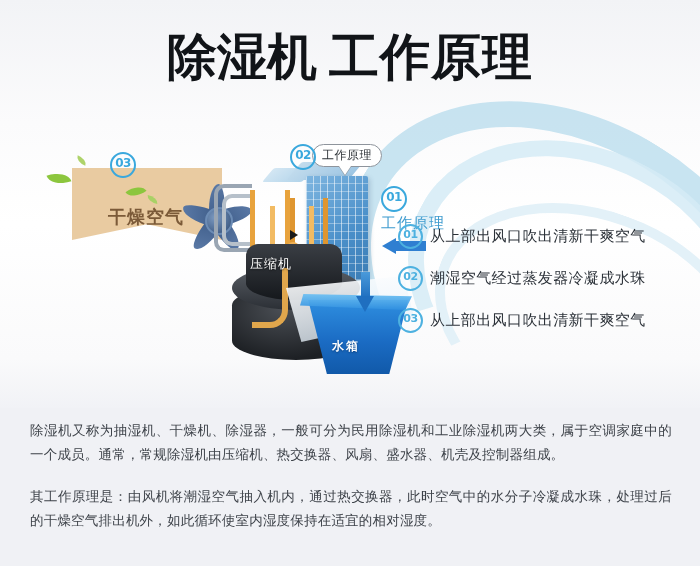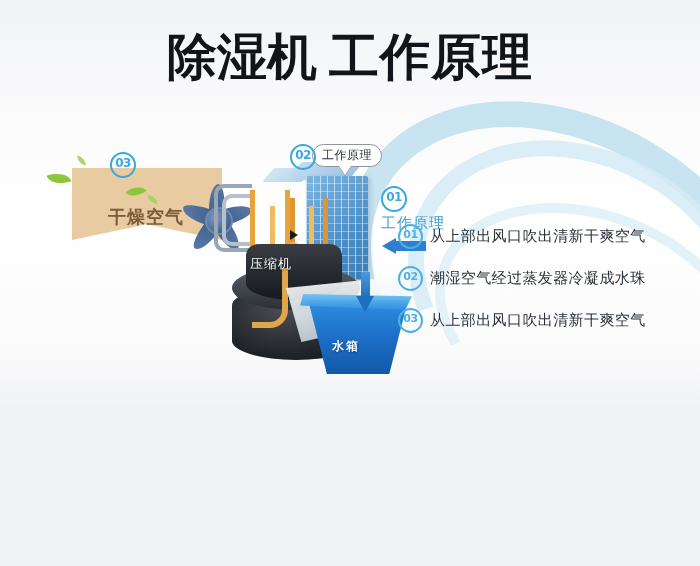--- a/index.html
+++ b/index.html
@@ -519,14 +519,18 @@
       </div>
       <div class="legend-row">
         <div class="legend-badge">03</div>
         <div class="legend-text">从上部出风口吹出清新干爽空气</div>
       </div>
     </div>
 
 
   </div>
 
+  <div class="body-copy">
+    <p>除湿机又称为抽湿机、干燥机、除湿器，一般可分为民用除湿机和工业除湿机两大类，属于空调家庭中的一个成员。通常，常规除湿机由压缩机、热交换器、风扇、盛水器、机壳及控制器组成。</p>
+    <p>其工作原理是：由风机将潮湿空气抽入机内，通过热交换器，此时空气中的水分子冷凝成水珠，处理过后的干燥空气排出机外，如此循环使室内湿度保持在适宜的相对湿度。</p>
+  </div>
 
 </div>
 
 </body></html>

